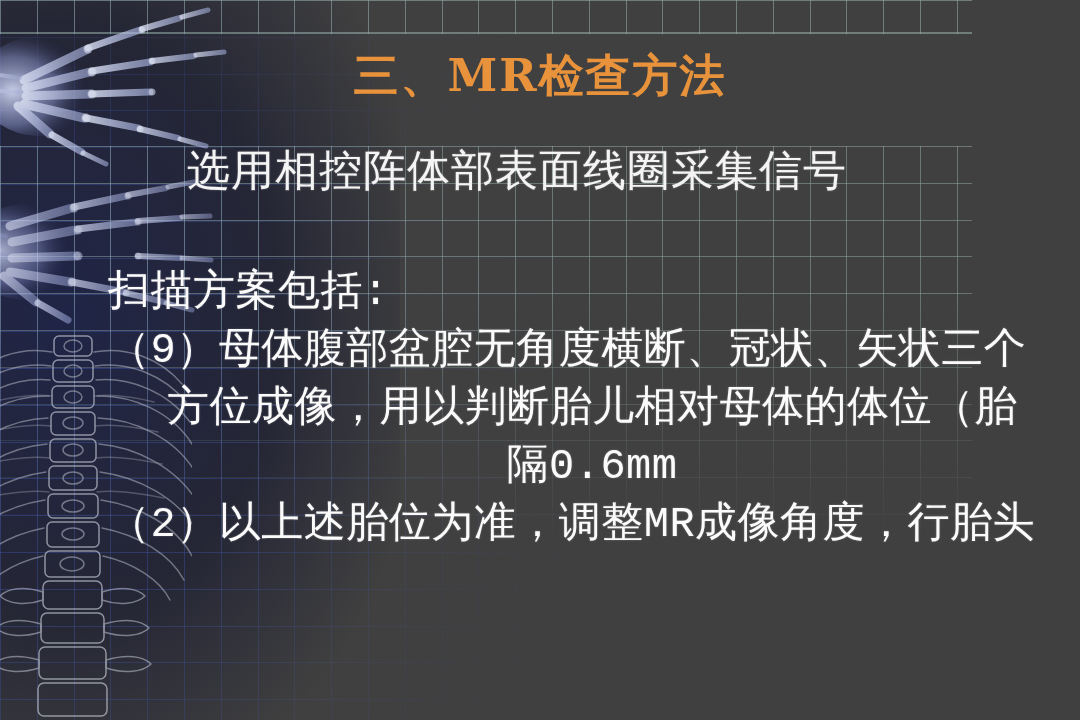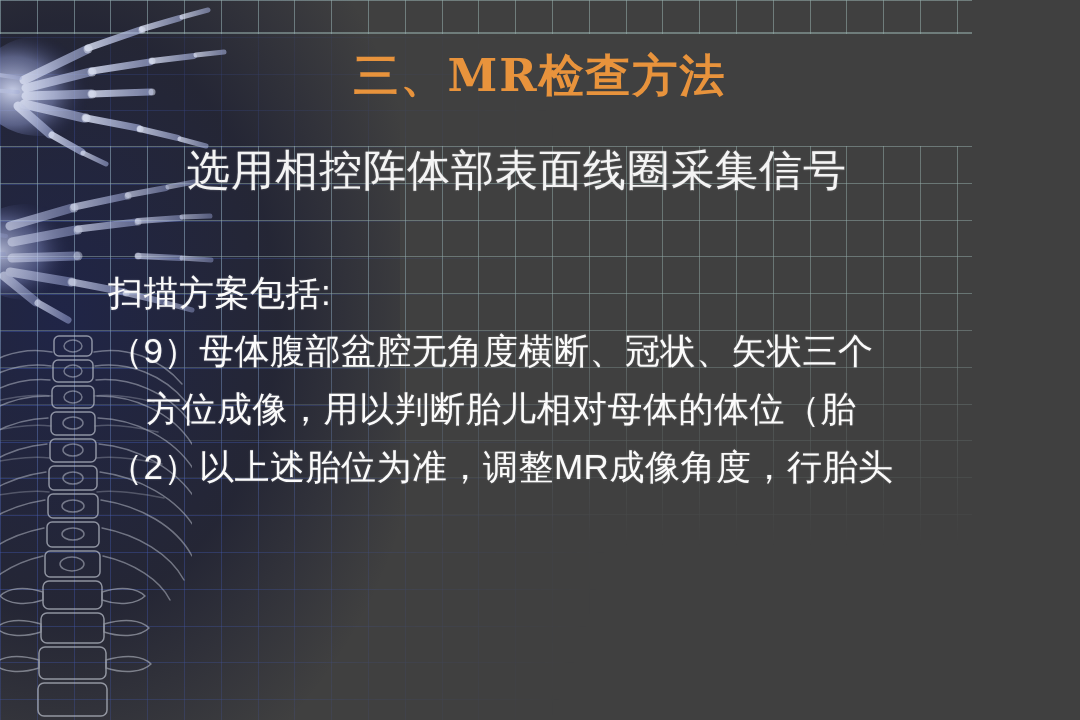--- a/index.html
+++ b/index.html
@@ -125,28 +125,28 @@
 
   #body-block {
     position: absolute;
     left: 108px;
     top: 264px;
     width: 930px;
   }
 
   .body-line {
     color: #fbfbfb;
-    font-family: Liberation Sans, sans-serif;
-    font-size: 35px;
+    font-family: Liberation Mono, monospace;
+    font-size: 42px;
     line-height: 58px;
     letter-spacing: 0.5px;
     white-space: nowrap;
     text-shadow: 0 0 2px rgba(255,255,255,0.30);
   }
-  .indent-1 { padding-left: 38px; }
+  .indent-1 { padding-left: 38px; text-align: center; }
 </style>
 </head>
 <body>
 
 <div id="slide">
 
   <div class="panel-glow"></div>
 
   <div class="grid-layer grid-blue"></div>
   <div class="grid-layer grid-top"></div>
@@ -355,16 +355,17 @@
   </svg>
 
   <div id="title">三、MR检查方法</div>
 
   <div id="subtitle">选用相控阵体部表面线圈采集信号</div>
 
   <div id="body-block">
     <div class="body-line">扫描方案包括:</div>
     <div class="body-line">（9）母体腹部盆腔无角度横断、冠状、矢状三个</div>
     <div class="body-line indent-1">方位成像，用以判断胎儿相对母体的体位（胎</div>
+    <div class="body-line indent-1">隔0.6mm</div>
     <div class="body-line">（2）以上述胎位为准，调整MR成像角度，行胎头</div>
   </div>
 
 </div>
 
 </body></html>

